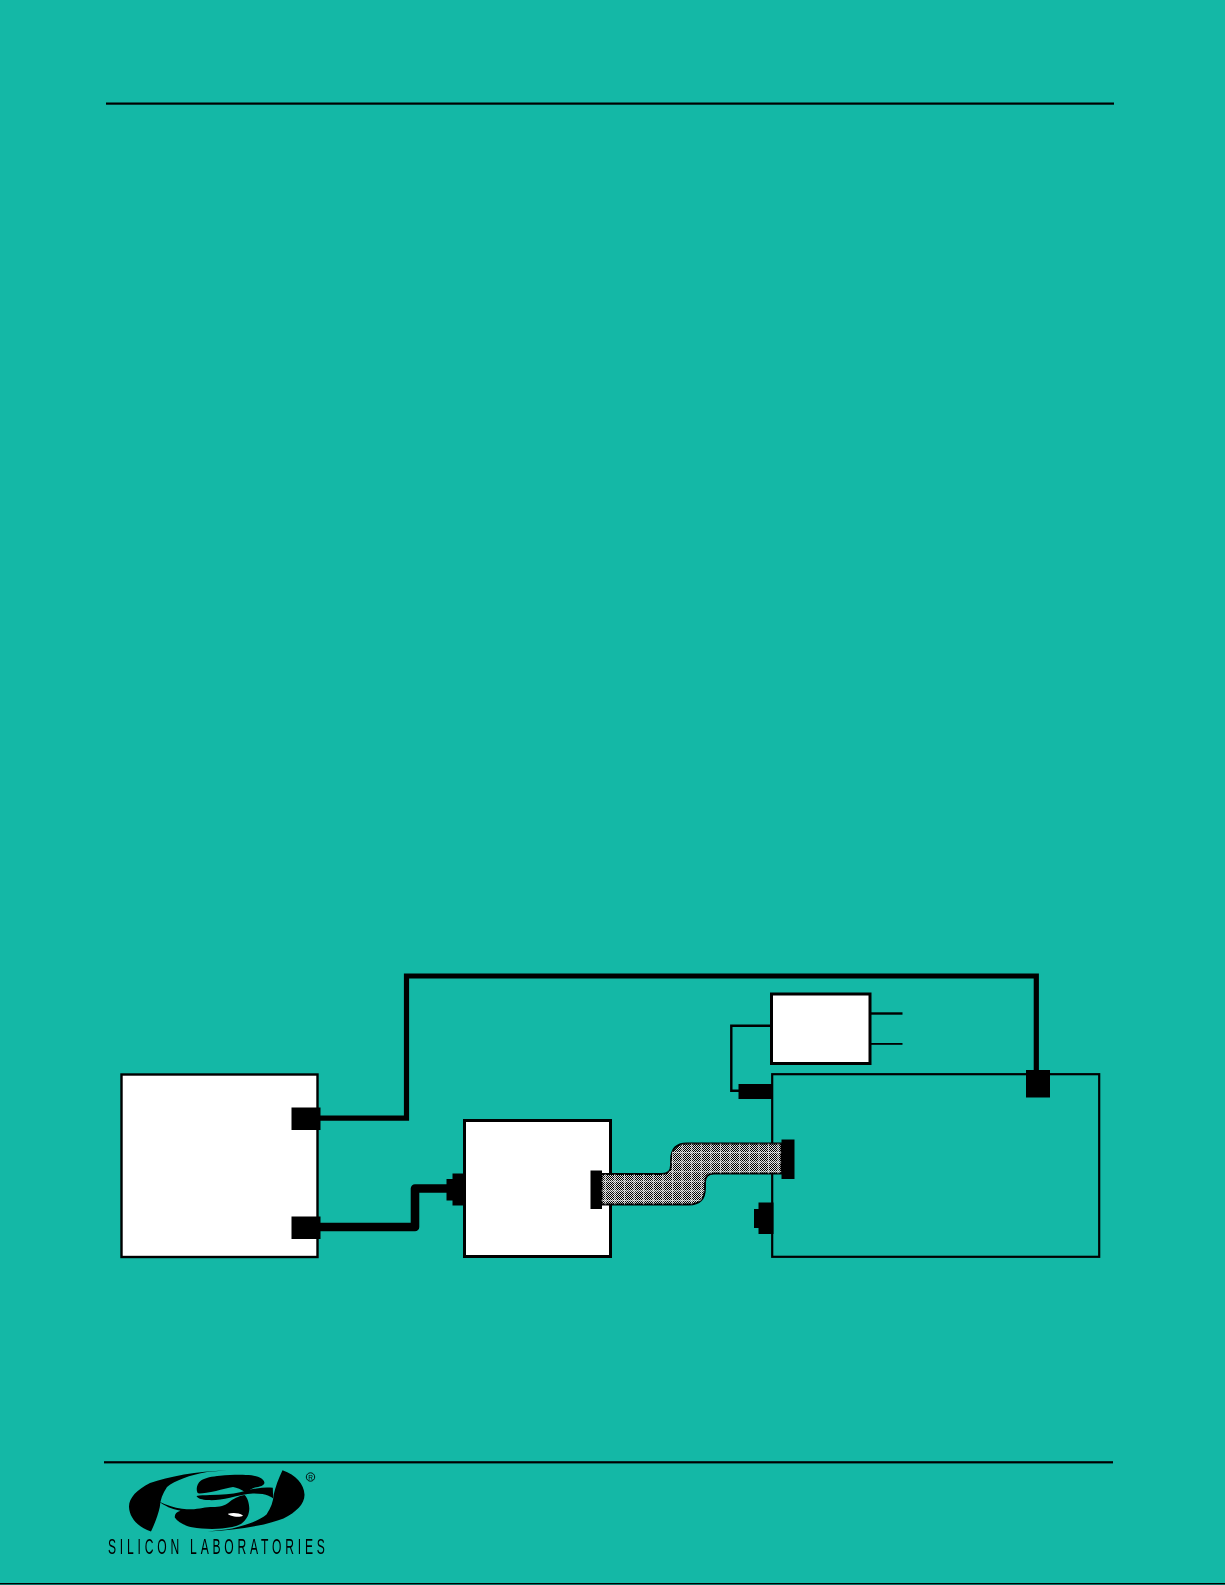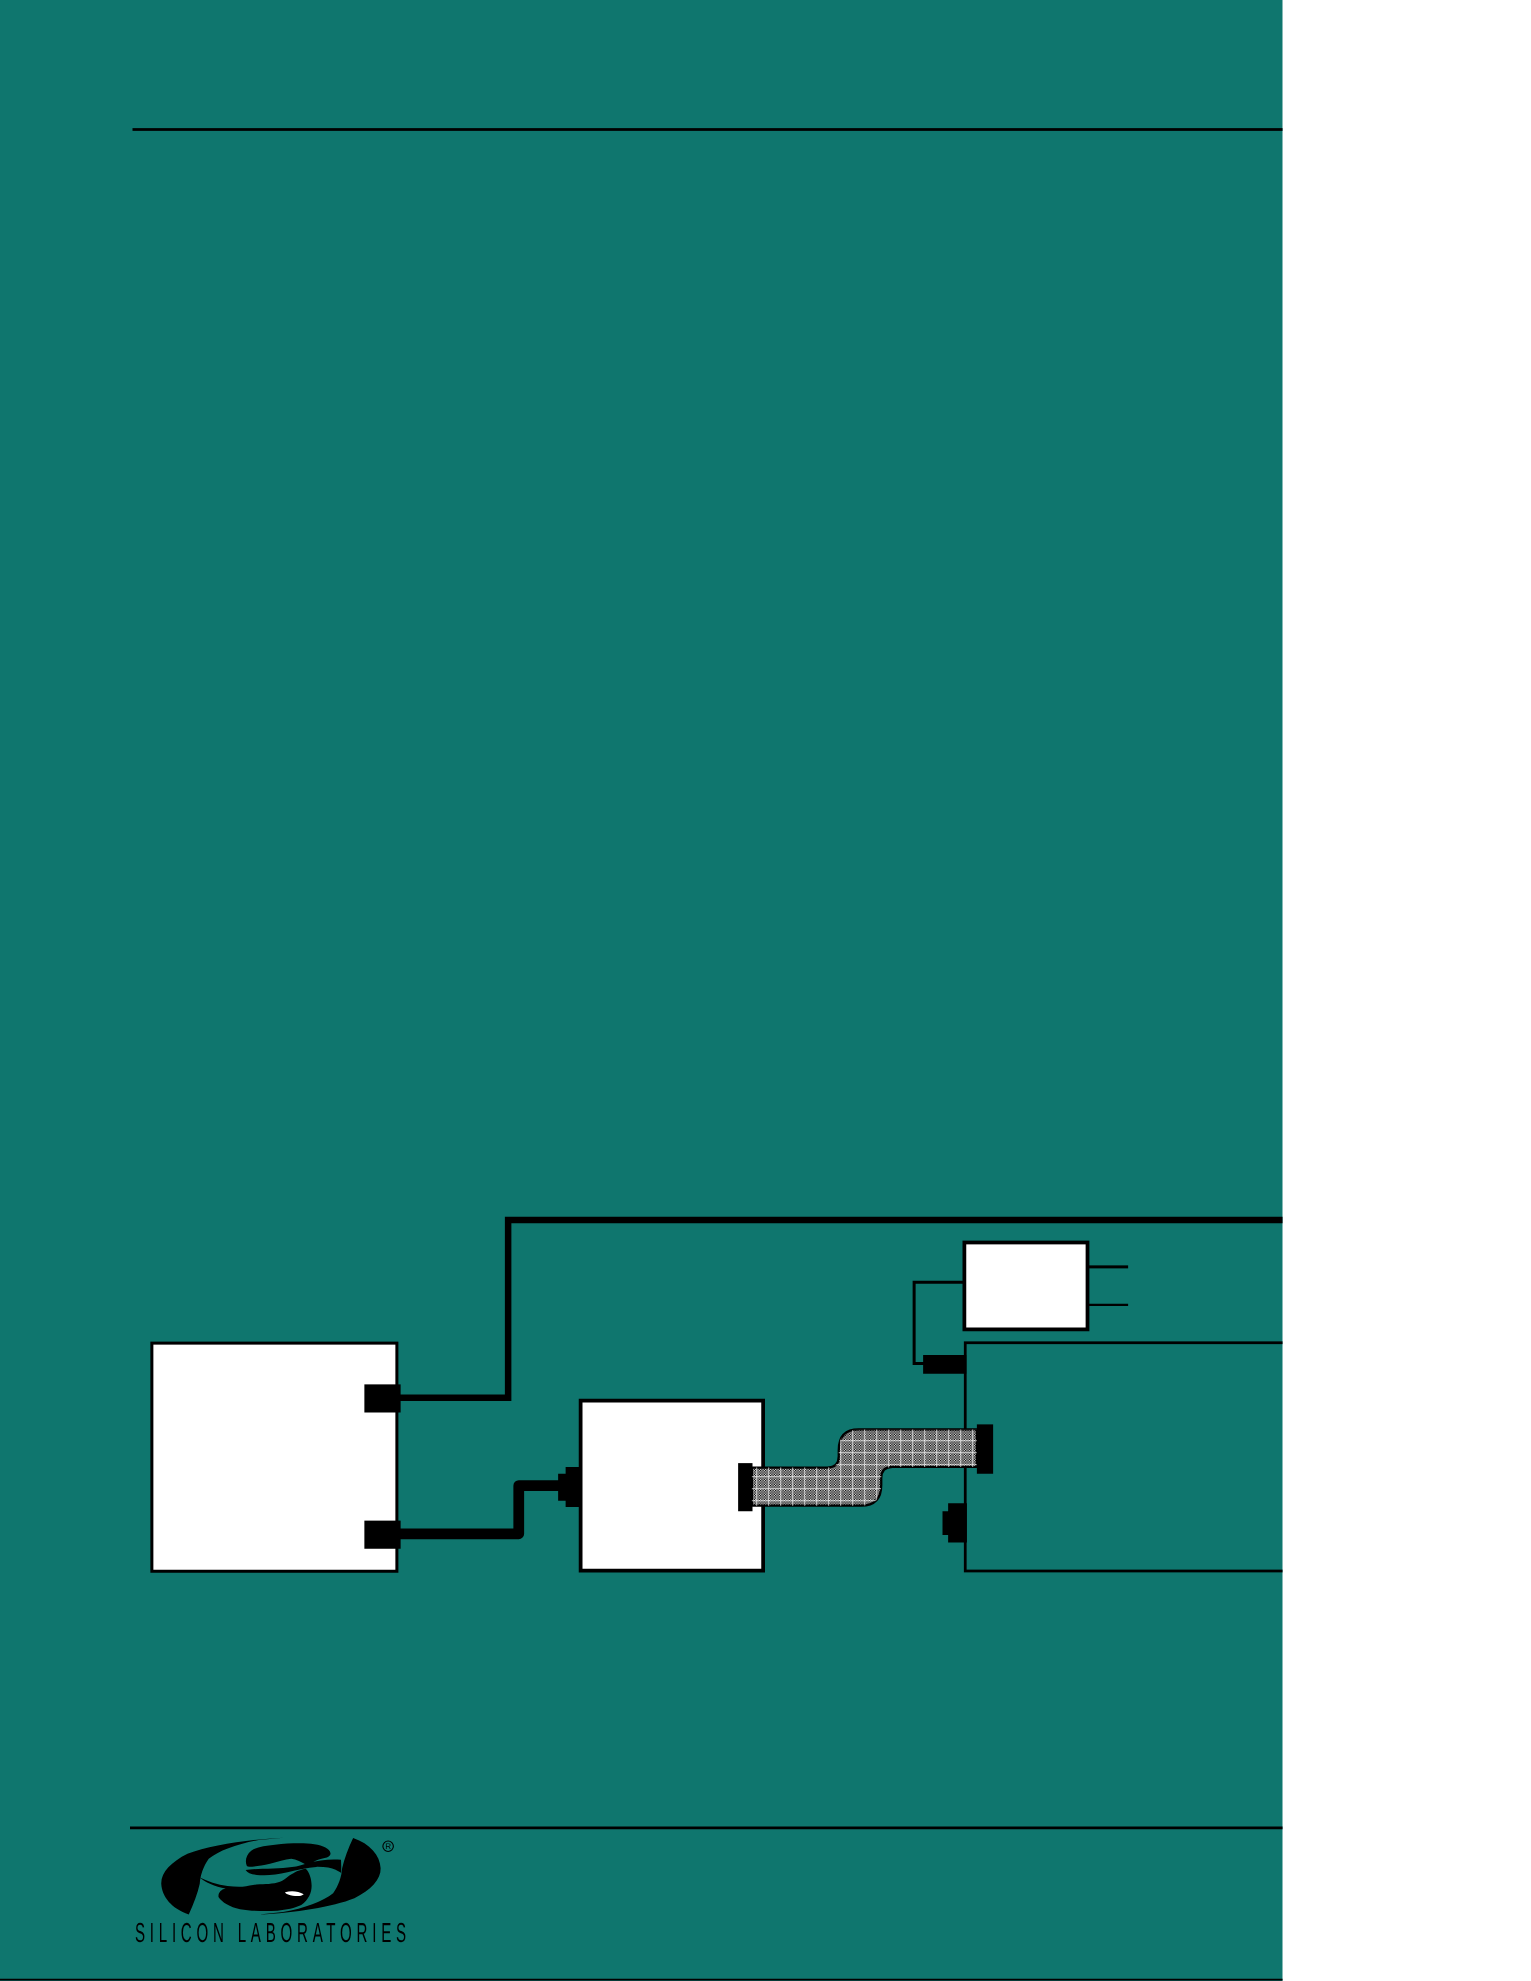--- a/index.html
+++ b/index.html
@@ -1,17 +1,17 @@
 <!DOCTYPE html>
 <html><head>
 <meta charset="utf-8">
 <style>
   html,body{margin:0;padding:0;background:#ffffff;}
-  .page{position:relative;width:1011px;height:1585px;background:#0f766e;overflow:hidden;
-        font-family:"Liberation Sans", sans-serif;padding-left:15px;}
+  .page{position:relative;width:1225px;height:1585px;background:#14b8a6;overflow:hidden;
+        font-family:"Liberation Sans", sans-serif;}
   svg{position:absolute;left:0;top:0;}
 </style>
 </head>
 <body>
 <div class="page">
 <svg width="1225" height="1585" viewBox="0 0 1225 1585">
   <defs>
     <pattern id="dither" width="2" height="2" patternUnits="userSpaceOnUse">
       <rect width="2" height="2" fill="#dedede"></rect>
       <rect x="0" y="0" width="1" height="1" fill="#000000"></rect>

